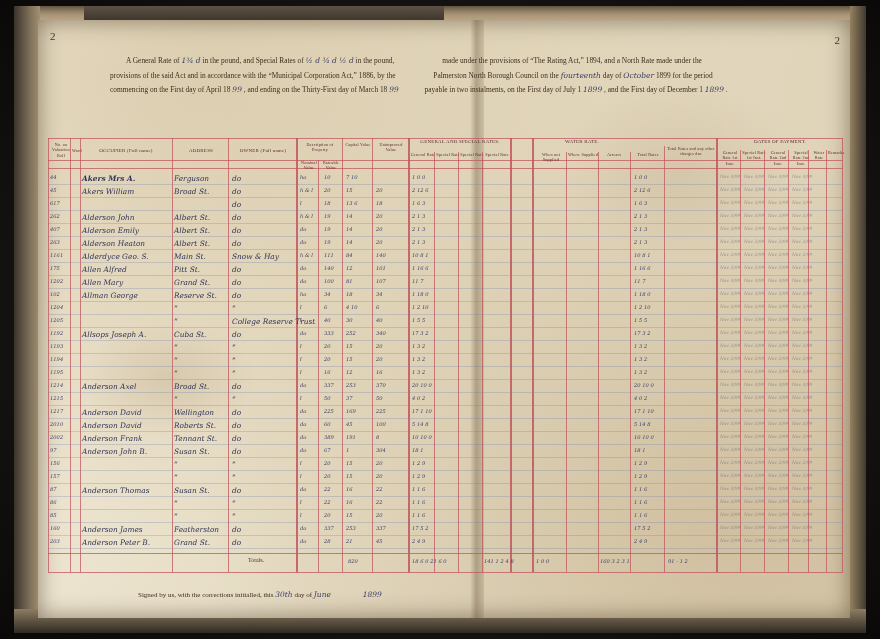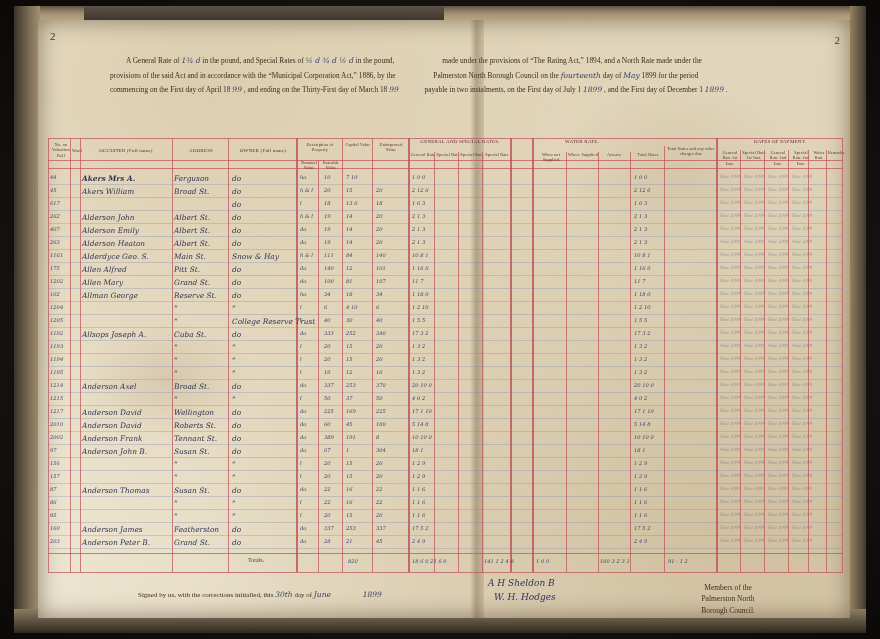--- a/index.html
+++ b/index.html
@@ -103,21 +103,21 @@
           <span>in the pound, and Special Rates of</span>
           <span class="hw">½ d  ¾ d  ½ d</span>
           <span>in the pound,</span>
           <span style="margin-left:46px;">made under the provisions of “The Rating Act,” 1894, and a North Rate made under the</span>
         </div>
         <div class="ln" style="padding-left:36px;">
           <span>provisions of the said Act and in accordance with the “Municipal Corporation Act,” 1886, by the</span>
           <span style="margin-left:36px;">Palmerston North Borough Council on the</span>
           <span class="hw">fourteenth</span>
           <span>day of</span>
-          <span class="hw">May</span>
+          <span class="hw">October</span>
           <span>1899  for the period</span>
         </div>
         <div class="ln" style="padding-left:36px;">
           <span>commencing on the First day of April 18</span>
           <span class="hw">99</span>
           <span>, and ending on the Thirty-First day of March 18</span>
           <span class="hw">99</span>
           <span style="margin-left:24px;">payable in two instalments, on the First day of July 1</span>
           <span class="hw">1899</span>
           <span>, and the First day of December 1</span>
@@ -628,26 +628,17 @@
       </div>
 
       <div id="footer">
         <div id="signline">
           <span>Signed by us, with the corrections initialled, this</span>
           <span class="hw">30th</span>
           <span>day of</span>
           <span class="hw">June</span>
           <span class="hw" style="margin-left:30px;">1899</span>
         </div>
-        <div id="sigbox">
-          <div class="sig" style="position:absolute;left:20px;top:2px;">A H Sheldon B</div>
-          <div class="sig" style="position:absolute;left:26px;top:16px;">W. H. Hodges</div>
-        </div>
-        <div id="members">
-          <div>Members of the</div>
-          <div>Palmerston North</div>
-          <div>Borough Council.</div>
-        </div>
       </div>
 
     </div>
   </div>
 </div>
 
 </body></html>

